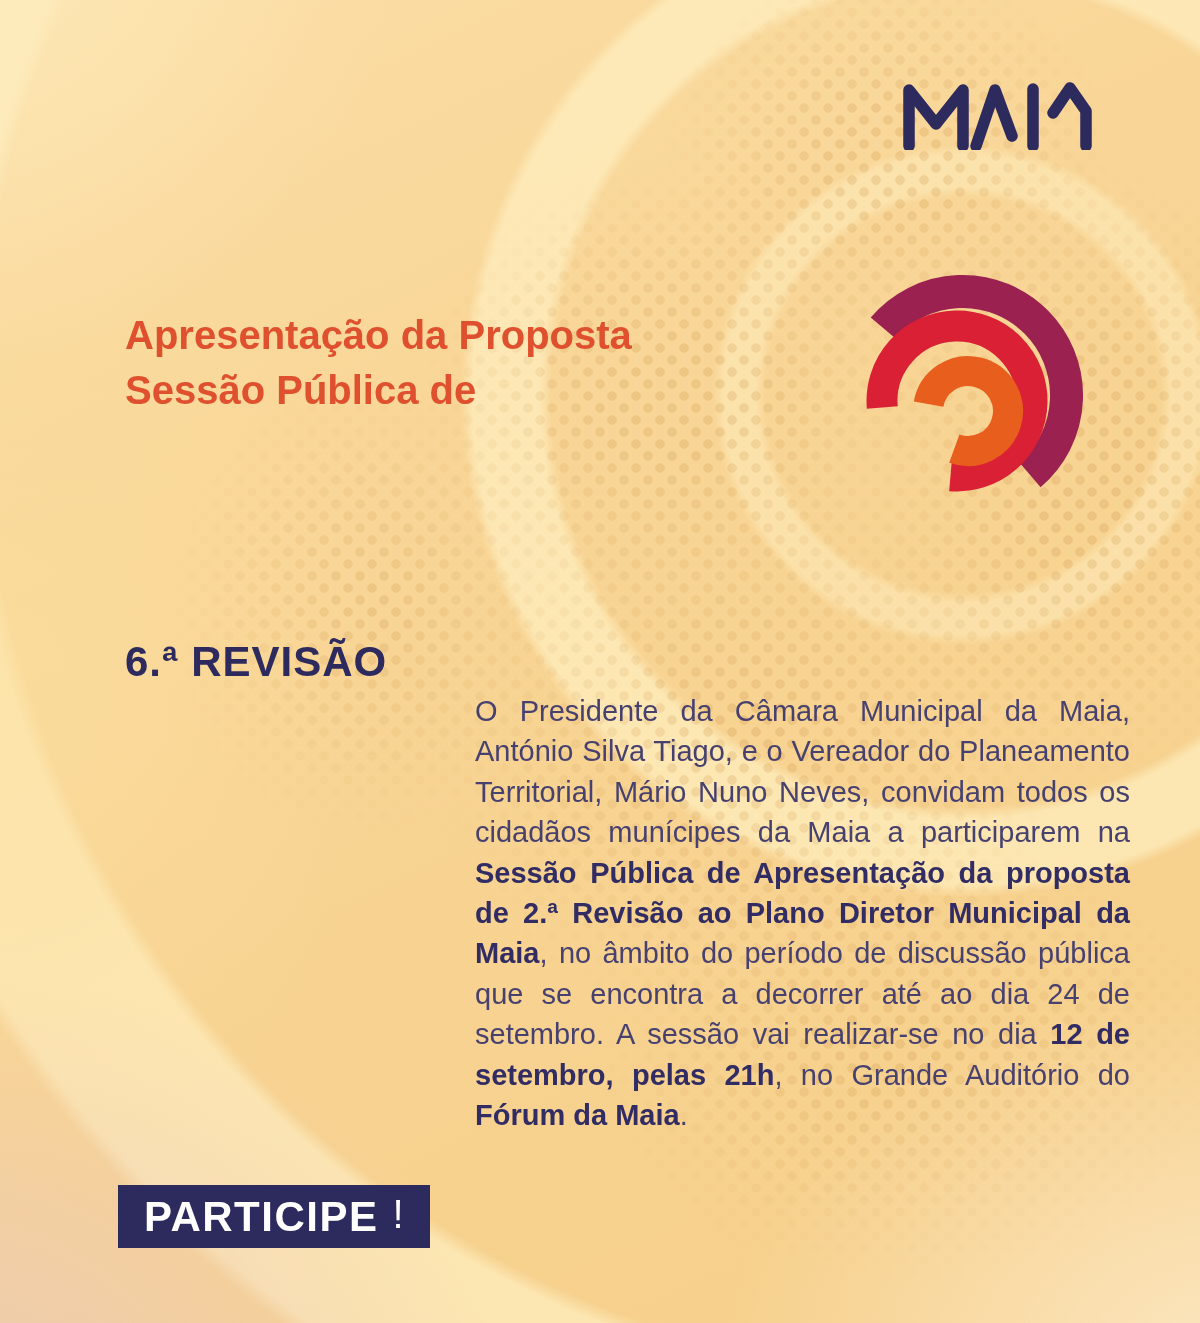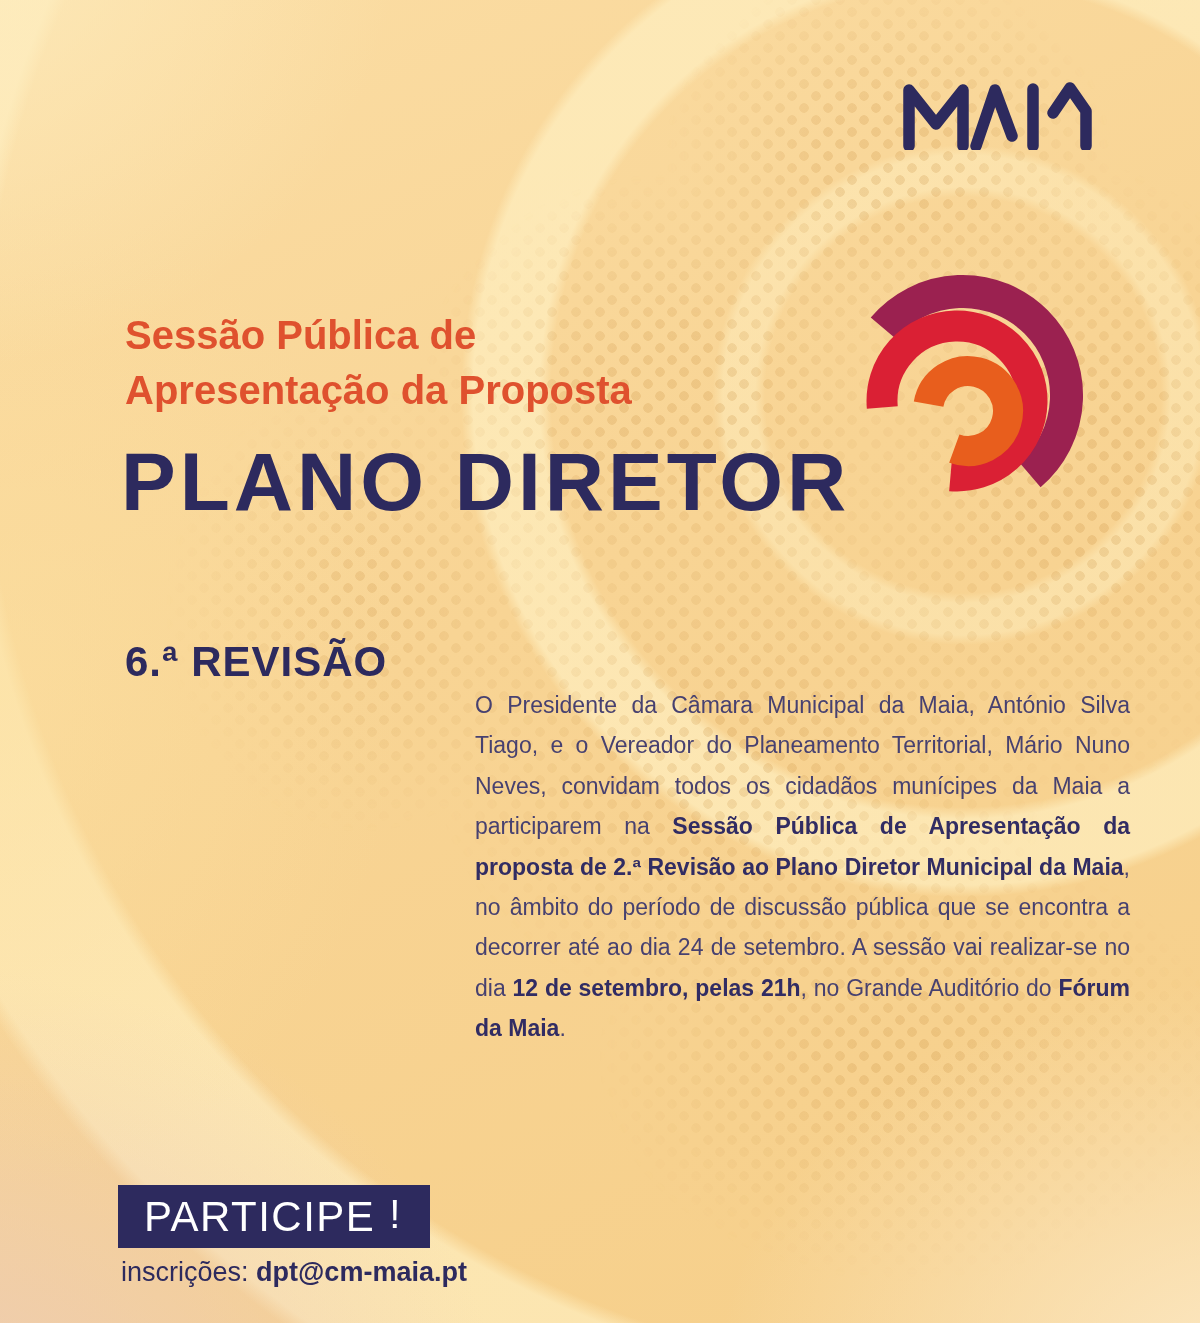--- a/index.html
+++ b/index.html
@@ -69,31 +69,31 @@
     font-size:42px;font-weight:700;letter-spacing:1px;
     color:var(--navy,#2d2a5e);
   }
   .arcs{position:absolute;left:838px;top:270px;width:250px;height:250px;}
   .arcs path{fill:none;}
   .arc-maroon{stroke:var(--arc-maroon,#9b2150);stroke-width:33;}
   .arc-red{stroke:var(--arc-red,#da2034);stroke-width:31;}
   .arc-orange{stroke:var(--arc-orange,#e85e1d);stroke-width:30;}
   .body-text{
     position:absolute;left:475px;top:662px;width:655px;
-    font-size:23px;line-height:40.4px;text-align:justify;
+    font-size:29px;line-height:40.4px;text-align:justify;
     color:var(--body-text,#474170);
   }
   .body-text b{font-weight:700;color:#312c63;}
   .cta{
     position:absolute;left:118px;top:1185px;width:312px;height:63px;
     background:var(--navy,#2d2a5e);border:none;cursor:pointer;
     display:flex;align-items:center;padding:0 0 0 26px;box-sizing:border-box;
     color:var(--button-text,#ffffff);font-family:inherit;
   }
-  .cta .cta-label{font-size:42px;font-weight:400;letter-spacing:1.5px;text-align:right;}
+  .cta .cta-label{font-size:42px;font-weight:700;letter-spacing:1.5px;text-align:right;}
   .cta .cta-mark{font-size:40px;font-weight:400;margin-left:14px;transform:translateY(-2px);}
   .signup{
     position:absolute;left:121px;top:1257px;
     font-size:27px;color:var(--navy,#2d2a5e);
   }
   .signup .email{font-weight:700;cursor:pointer;}
 </style>
 </head>
 <body>
 
@@ -106,42 +106,36 @@
 
   <svg class="logo" viewBox="900 78 195 72" role="img">
     <title>MAIA</title>
     <polyline points="909,146 909,90 936,124 963,90 963,146"></polyline>
     <polyline points="976,146 995,90 1012,136"></polyline>
     <polyline points="1033,89 1033,146"></polyline>
     <polyline points="1053,113 1070,88 1086,111 1086,146"></polyline>
   </svg>
 
   <div class="intro">
+    <div>Apresentação da Proposta</div>
     <div>Sessão Pública de</div>
-    <div>Apresentação da Proposta</div>
   </div>
 
   <div class="main-title">
-    <div>PLANO DIRETOR</div>
   </div>
 
   <div class="subtitle">6.ª REVISÃO</div>
 
   <svg class="arcs" viewBox="-125 -125 250 250">
     <path class="arc-maroon" d="M -79.7 -66.9 A 104 104 0 1 1 66.9 79.7"></path>
     <path class="arc-red" d="M -80.7 12.5 A 75 75 0 1 1 -12.5 80.7"></path>
     <path class="arc-orange" d="M -34.4 9.1 A 40 40 0 1 1 -8.7 53.6"></path>
   </svg>
 
   <p class="body-text"><span>O Presidente da Câmara Municipal da Maia, António Silva Tiago, e o Vereador do Planeamento Territorial, Mário Nuno Neves, convidam todos os cidadãos munícipes da Maia a participarem na </span><b>Sessão Pública de Apresentação da proposta de 2.ª Revisão ao Plano Diretor Municipal da Maia</b><span>, no âmbito do período de discussão pública que se encontra a decorrer até ao dia 24 de setembro. A sessão vai realizar-se no dia </span><b>12 de setembro, pelas 21h</b><span>, no Grande Auditório do </span><b>Fórum da Maia</b><span>.</span></p>
 
   <button class="cta">
     <span class="cta-label">PARTICIPE</span>
     <span class="cta-mark">!</span>
   </button>
 
-  <div class="signup">
-    <span>inscrições:</span>
-    <span> </span>
-    <span class="email">dpt@cm-maia.pt</span>
-  </div>
 
 </div>
 
 </body></html>

